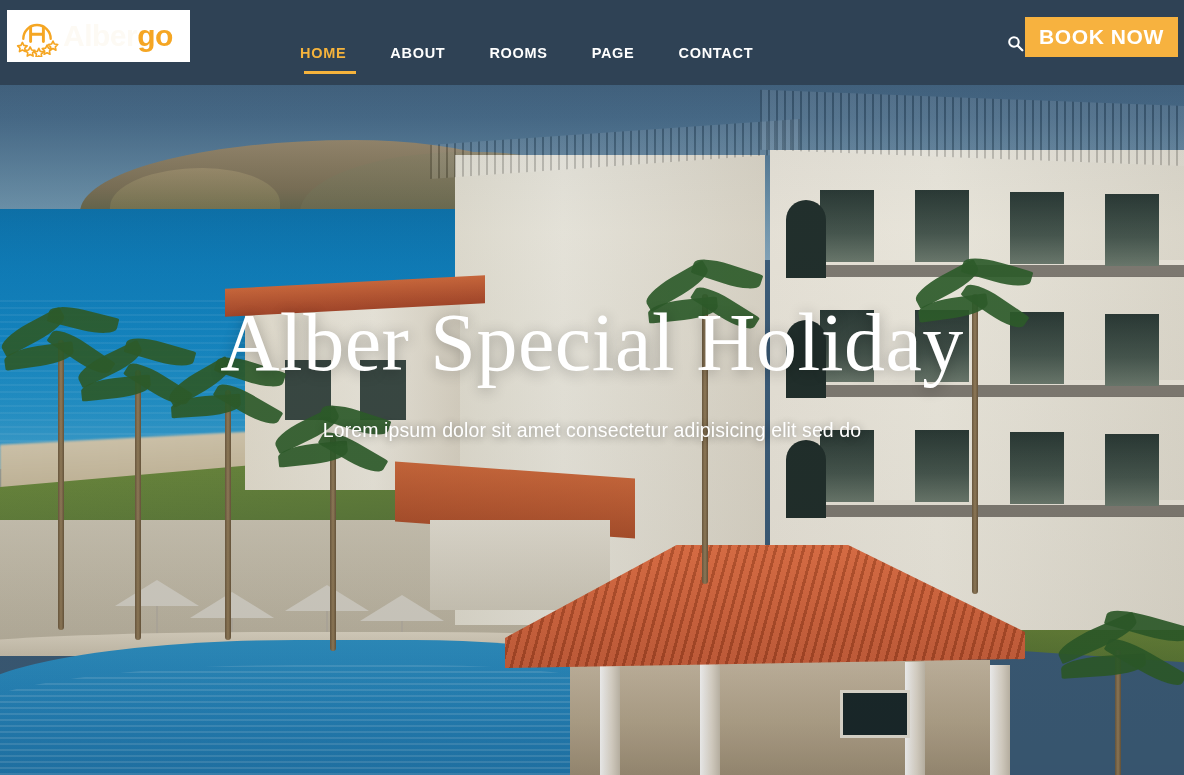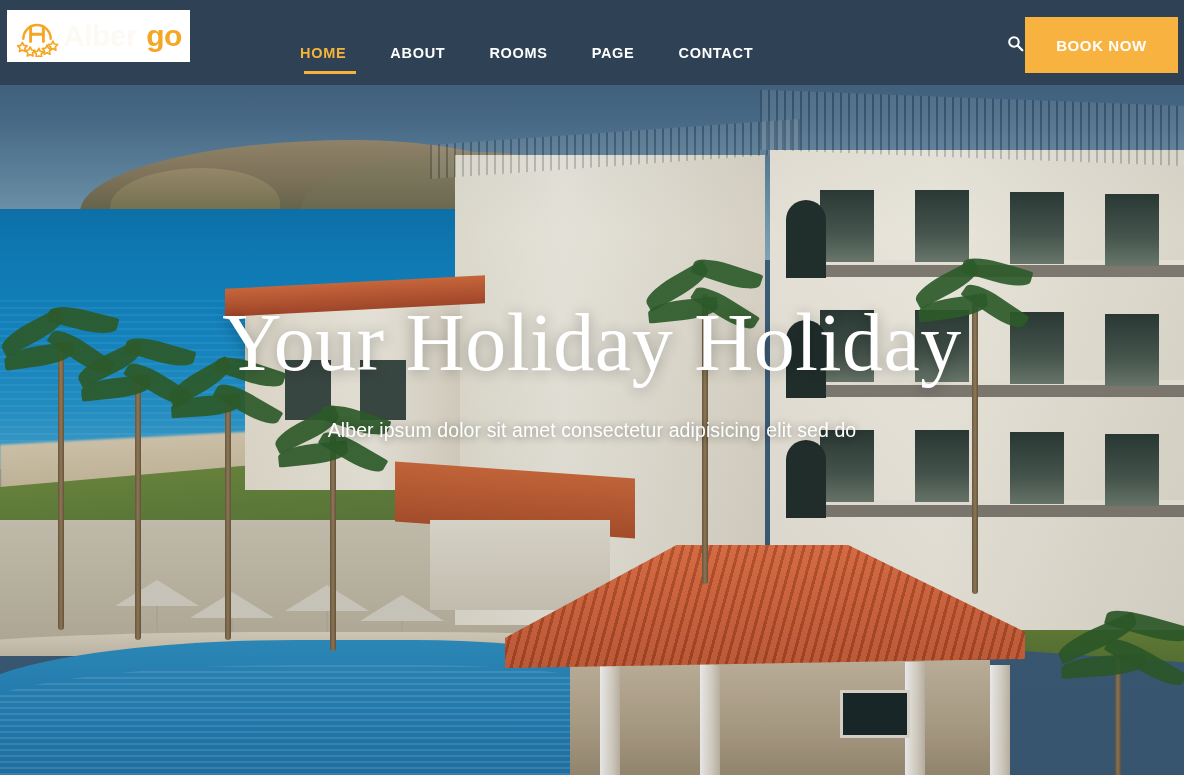--- a/index.html
+++ b/index.html
@@ -193,21 +193,21 @@
   .logo-box {
     position:absolute; left:7px; top:10px; width:183px; height:52px;
     background:#ffffff; display:flex; align-items:center; padding-left:8px;
   }
   .logo-badge { width:44px; height:42px; flex:0 0 auto; }
   .logo-word {
     font-size:30px; font-weight:700; letter-spacing:-.5px; line-height:1;
     margin-left:4px;
   }
   .logo-word .lw-faint { color:#fdfaf4; }
-  .logo-word .lw-accent { color:#f5a623;margin-left:9px; }
+  .logo-word .lw-accent { color:#f5a623; }
 
   .nav {
     position:absolute; left:300px; top:0; height:106px;
     display:flex; align-items:center; gap:0;
   }
   .nav-item {
     position:relative; height:85px; display:flex; align-items:center;
     padding:0 0 0 0; margin-right:44px;
     color:#ffffff; font-size:14.5px; font-weight:700; letter-spacing:.7px;
     text-transform:uppercase; cursor:pointer; white-space:nowrap;
@@ -215,24 +215,24 @@
   .nav-item.active { color:#f5b33c; }
   .nav-item.active::after {
     content:""; position:absolute; left:4px; bottom:22px; width:52px; height:3px;
     background:#f5b33c;
   }
   .search-btn {
     position:absolute; left:1000px; top:28px; width:30px; height:30px;
     display:flex; align-items:center; justify-content:center; cursor:pointer;
   }
   .book-btn {
-    position:absolute; left:1025px; top:17px; width:153px; height:56px;
+    position:absolute; left:1025px; top:17px; width:153px; height:40px;
     background:#f7b23f; color:#ffffff; border:none;
     font-family:"Liberation Sans", sans-serif;
-    font-size:15px; font-weight:700; letter-spacing:.6px;
+    font-size:21px; font-weight:700; letter-spacing:.6px;
     text-transform:uppercase; cursor:pointer;
     display:flex; align-items:center; justify-content:center;
   }
 
   
   .hero-content {
     position:absolute; left:0; top:85px; width:1184px; height:690px;
     z-index:20; display:flex; flex-direction:column; align-items:center;
     justify-content:flex-start; padding-top:215px;
   }
@@ -415,17 +415,17 @@
       <svg viewBox="0 0 20 20" width="17" height="17" aria-hidden="true">
         <circle cx="8.2" cy="8.2" r="5.6" fill="none" stroke="#ffffff" stroke-width="2.4"></circle>
         <line x1="12.4" y1="12.4" x2="18" y2="18" stroke="#ffffff" stroke-width="2.6" stroke-linecap="round"></line>
       </svg>
     </div>
 
     <button class="book-btn">BOOK NOW</button>
   </header>
 
   <div class="hero-content">
-    <h1 class="hero-title">Your Holiday Holiday</h1>
-    <p class="hero-sub">Alber ipsum dolor sit amet consectetur adipisicing elit sed do</p>
+    <h1 class="hero-title">Alber Special Holiday</h1>
+    <p class="hero-sub">Lorem ipsum dolor sit amet consectetur adipisicing elit sed do</p>
   </div>
 
 </div>
 
 </body></html>

